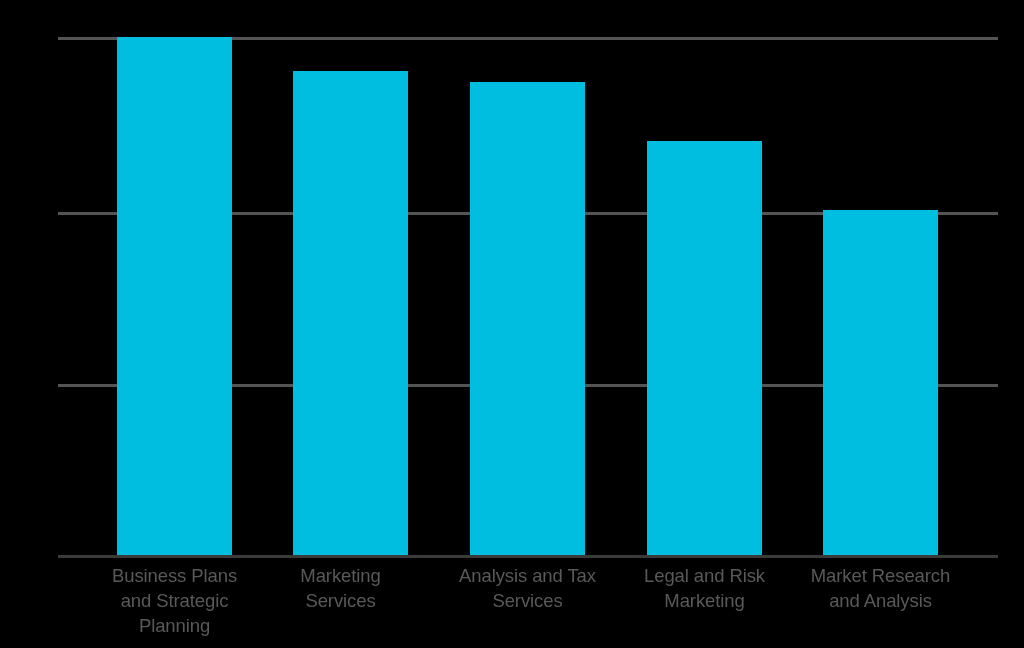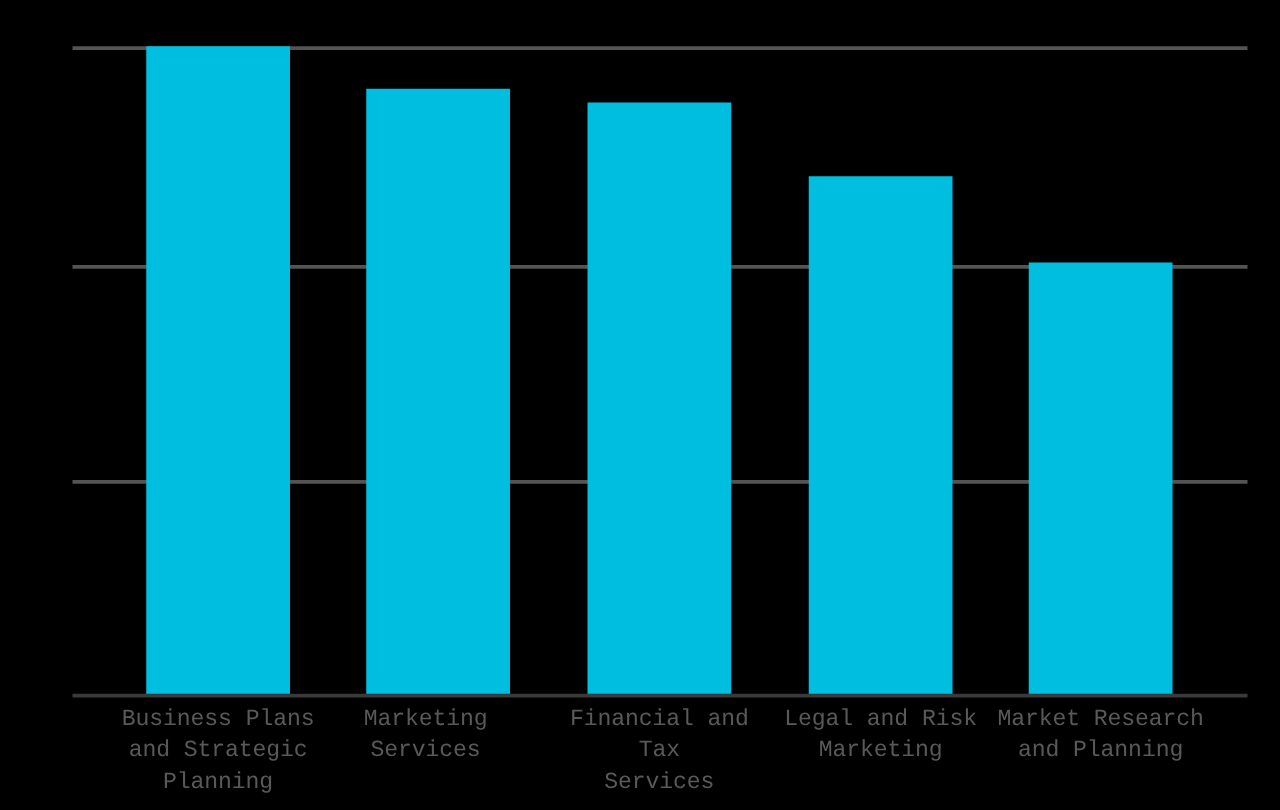--- a/index.html
+++ b/index.html
@@ -72,21 +72,21 @@
     width: 940px;
     height: 85px;
   }
 
   .cat-label {
     position: absolute;
     top: 0;
     width: 175px;
     text-align: center;
     color: #595959;
-    font-family: Liberation Mono, monospace;
+    font-family: Liberation Sans, sans-serif;
     font-size: 18.5px;
     line-height: 25px;
     letter-spacing: -0.1px;
     white-space: pre-line;
   }
 </style>
 </head>
 <body>
 
 <div id="chart-root">
@@ -109,21 +109,21 @@
 
     <div class="axis-baseline"></div>
   </div>
 
   <div id="labels-layer">
     <div class="cat-label" style="left:29px;">Business Plans
 and Strategic
 Planning</div>
     <div class="cat-label" style="left:195px;">Marketing
 Services</div>
-    <div class="cat-label" style="left:382px;">Financial and Tax
+    <div class="cat-label" style="left:382px;">Analysis and Tax
 Services</div>
     <div class="cat-label" style="left:559px;">Legal and Risk
 Marketing</div>
     <div class="cat-label" style="left:735px;">Market Research
-and Planning</div>
+and Analysis</div>
   </div>
 
 </div>
 
 </body></html>

